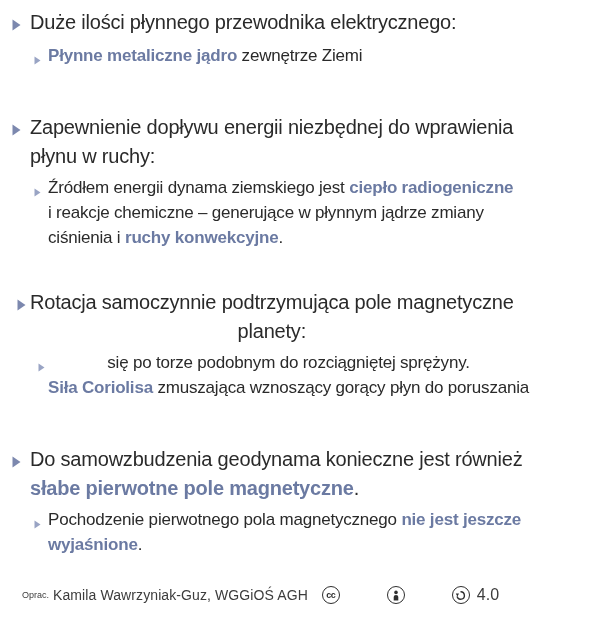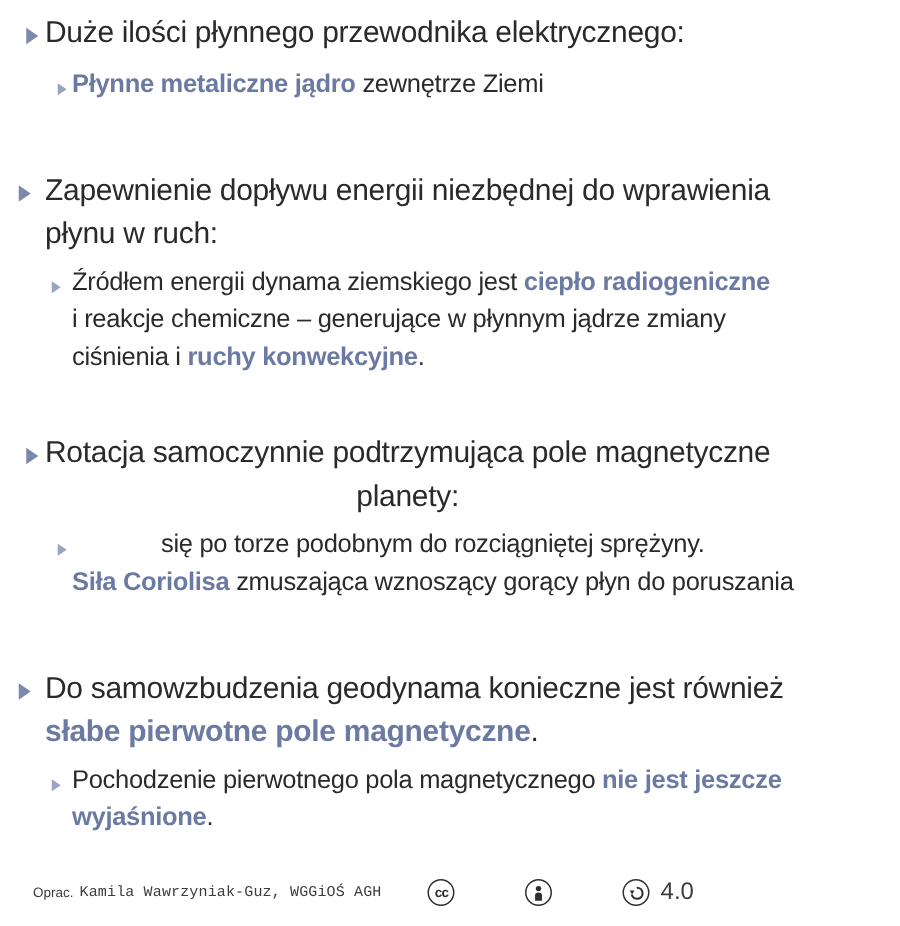--- a/index.html
+++ b/index.html
@@ -8,21 +8,21 @@
   body {
     width: 600px; height: 617px;
     background: #ffffff;
     overflow: hidden;
     font-family: "Liberation Sans", sans-serif;
     color: var(--text, #2a2a2a);
   }
   .slide { padding: 8px 0 0 12px; }
 
   .section { }
-  .sec-1 { margin-bottom: 44px; text-align: center; }
+  .sec-1 { margin-bottom: 44px; }
   .sec-2 { margin-bottom: 38px; }
   .sec-3 { margin-bottom: 45px; text-align: center; }
   .sec-4 { margin-bottom: 0; }
 
   .item { display: flex; align-items: flex-start; }
   .item.main { }
   .item.sub { margin-left: 22px; }
   .sec-1 .item.sub { margin-top: 6px; }
   .item.sub { margin-top: 4px; }
 
@@ -46,22 +46,22 @@
   }
   .accent { color: var(--accent, #6b7aa2); font-weight: 700; }
 
   .footer {
     margin-top: 29px;
     padding-left: 10px;
     display: flex;
     align-items: center;
   }
   .footer .prefix { font-size: 9px; color: var(--footer-text, #3c3c3c); }
-  .footer .credit { font-size: 10px; color: var(--footer-text, #3c3c3c); margin-left: 4px; letter-spacing: 0.1px; font-family: Liberation Mono, monospace; }
-  .license { display: flex; align-items: flex-end; margin-left: 31px; gap: 44px; }
+  .footer .credit { font-size: 14px; color: var(--footer-text, #3c3c3c); margin-left: 4px; letter-spacing: 0.1px; }
+  .license { display: flex; align-items: flex-end; margin-left: 14px; gap: 44px; }
   .lic {
     width: 18px; height: 18px;
     border: 1.7px solid var(--icon, #2e2e2e);
     border-radius: 50%;
     display: inline-flex; align-items: center; justify-content: center;
     margin-right: 3px;
     color: var(--icon, #2e2e2e);
     font-weight: 700; font-size: 9px; letter-spacing: -0.5px;
   }
   .lic svg { display: block; }
@@ -97,21 +97,21 @@
 
   <div class="section sec-2">
     <div class="item main">
       <span class="marker">
         <svg width="9" height="12" viewBox="0 0 9 12">
             <path d="M0.5 0.5 L8.5 6 L0.5 11.5 Z" fill="#7c88ae"></path>
           </svg>
       </span>
       <div class="lines">
         <div class="line"><span>Zapewnienie dopływu energii niezbędnej do wprawienia</span></div>
-        <div class="line"><span>płynu w ruch:</span></div>
+        <div class="line"><span>płynu w ruchy:</span></div>
       </div>
     </div>
     <div class="item sub">
       <span class="marker">
         <svg width="7" height="9" viewBox="0 0 7 9">
             <path d="M0.5 0.5 L6.5 4.5 L0.5 8.5 Z" fill="#99a4c4"></path>
           </svg>
       </span>
       <div class="lines">
         <div class="line"><span>Źródłem energii dynama ziemskiego jest </span><span class="accent">ciepło radiogeniczne</span></div>

